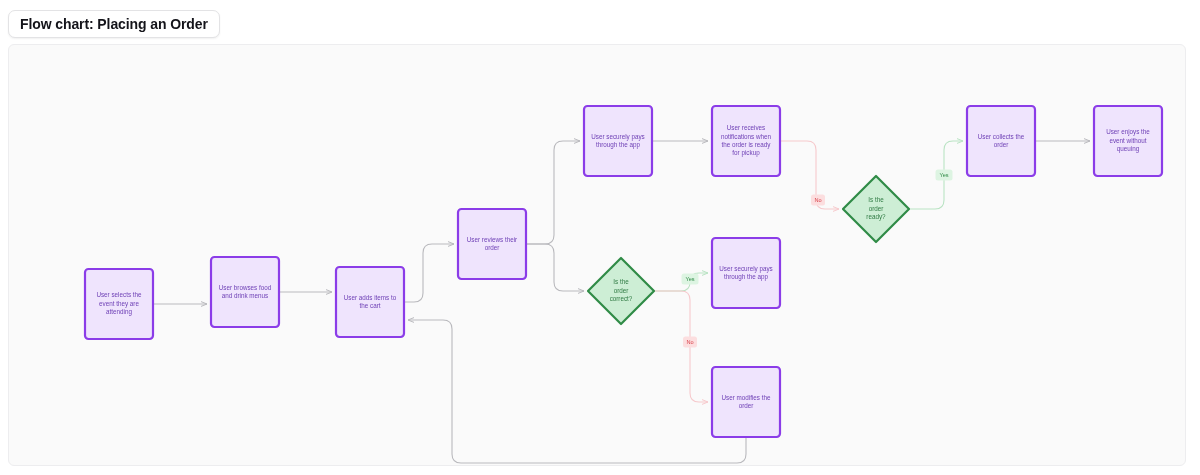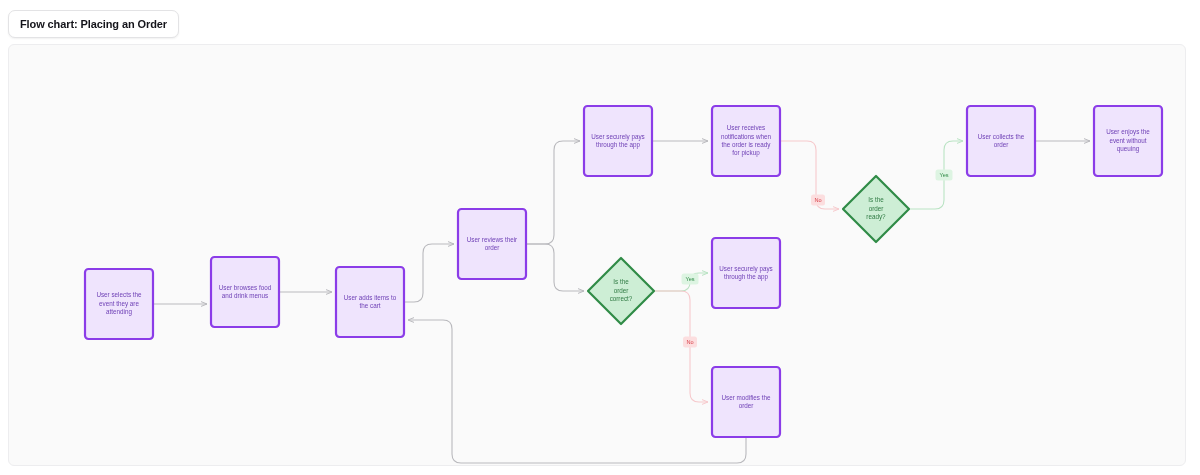--- a/index.html
+++ b/index.html
@@ -21,21 +21,21 @@
     left: 8px;
     top: 10px;
     height: 26px;
     display: flex;
     align-items: center;
     padding: 0 11px;
     background: #ffffff;
     border: 1px solid #e3e3e5;
     border-radius: 7px;
     box-shadow: 0 1px 2px rgba(16,16,20,0.06);
-    font-size: 11px;
+    font-size: 14px;
     font-weight: bold;
     color: #14141a;
     letter-spacing: -0.1px;
     white-space: nowrap;
     z-index: 5;
   }
   #canvas-frame {
     position: absolute;
     left: 8px;
     top: 44px;

